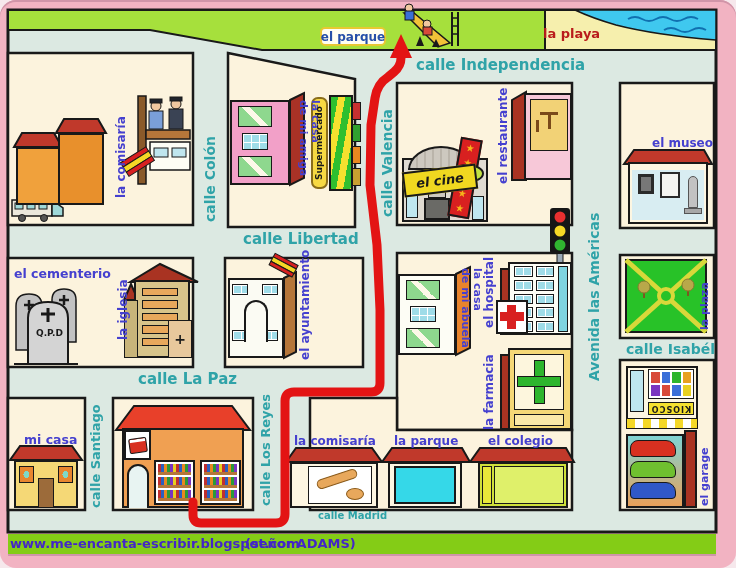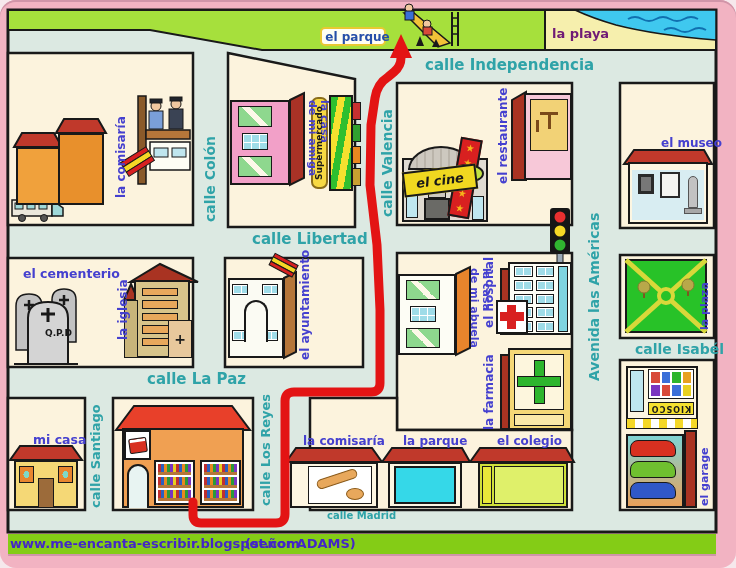--- a/index.html
+++ b/index.html
@@ -11,21 +11,21 @@
   .sl{color:#2fa3a8;font-weight:bold;font-size:14px;white-space:nowrap;} 
   .pl{color:#4540cf;font-weight:bold;font-size:12px;white-space:nowrap;} 
   .v{writing-mode:vertical-rl;transform:rotate(180deg);}      
   .v2{writing-mode:vertical-rl;line-height:1.15;}             
   .ctr{display:flex;align-items:center;justify-content:center;}
   .win-g{background:#8ed88e;background-image:linear-gradient(45deg,transparent 42%,#fdf8e8 42%,#fdf8e8 58%,transparent 58%);}
   .win-c{background:#9fdce8;background-image:linear-gradient(#ffffff 1px,transparent 1px),linear-gradient(90deg,#ffffff 1px,transparent 1px);background-size:8px 8px;}
   .shelf{background:repeating-linear-gradient(90deg,#c03030 0 3px,#2a5fc0 3px 6px,#e88820 6px 9px,#2a9a38 9px 12px,#7a35c0 12px 15px,#e8d020 15px 18px);border-bottom:3px solid #b5763a;}
   svg{display:block;}
   #routeLayer{position:absolute;left:0;top:0;z-index:6;pointer-events:none;}
-  .lbl{z-index:4;padding-left:9px;}
+  .lbl{z-index:4;}
   .bld{z-index:2;}
 </style>
 </head>
 <body>
 
 <div id="stage">
 
   <svg class="abs" style="left:0;top:0" width="736" height="568" viewBox="0 0 736 568">
 
     <rect x="8" y="10" width="708" height="522" fill="#dce9e2" stroke="#191919" stroke-width="3"></rect>
@@ -333,21 +333,21 @@
   <div class="abs bld b" style="left:388px;top:462px;width:74px;height:46px;background:#fdf6e2"></div>
   <div class="abs bld b" style="left:394px;top:466px;width:62px;height:38px;background:#35d8e8"></div>
 
   <div class="abs bld b" style="left:478px;top:462px;width:90px;height:46px;background:#cfe03a"></div>
   <div class="abs bld b1" style="left:482px;top:466px;width:10px;height:38px;background:#e8e83a"></div>
   <div class="abs bld b1" style="left:494px;top:466px;width:70px;height:38px;background:#dff06a"></div>
 
   <div class="abs lbl ctr" style="left:320px;top:27px;width:66px;height:19px;background:#fffef2;border:2px solid #e8c832;border-radius:5px">
     <span class="pl" style="color:#264fa8;font-size:12px">el parque</span>
   </div>
-  <div class="abs lbl pl" style="left:543px;top:26px;color:#701a75;font-size:13px">la playa</div>
+  <div class="abs lbl pl" style="left:543px;top:26px;color:#b91c1c;font-size:13px">la playa</div>
 
   <div class="abs lbl sl" style="left:416px;top:56px;font-size:15px">calle Independencia</div>
   <div class="abs lbl sl v" style="left:202px;top:132px;height:90px">calle Colón</div>
   <div class="abs lbl sl v" style="left:379px;top:112px;height:105px">calle Valencia</div>
   <div class="abs lbl sl" style="left:243px;top:230px;font-size:15px">calle Libertad</div>
   <div class="abs lbl sl v" style="left:586px;top:226px;height:155px">Avenida las Américas</div>
   <div class="abs lbl sl" style="left:138px;top:370px;font-size:15px">calle La Paz</div>
   <div class="abs lbl sl" style="left:626px;top:341px">calle Isabél</div>
   <div class="abs lbl sl v" style="left:88px;top:412px;height:96px;font-size:13px">calle Santiago</div>
   <div class="abs lbl sl v" style="left:258px;top:400px;height:106px;font-size:13px">calle Los Reyes</div>

